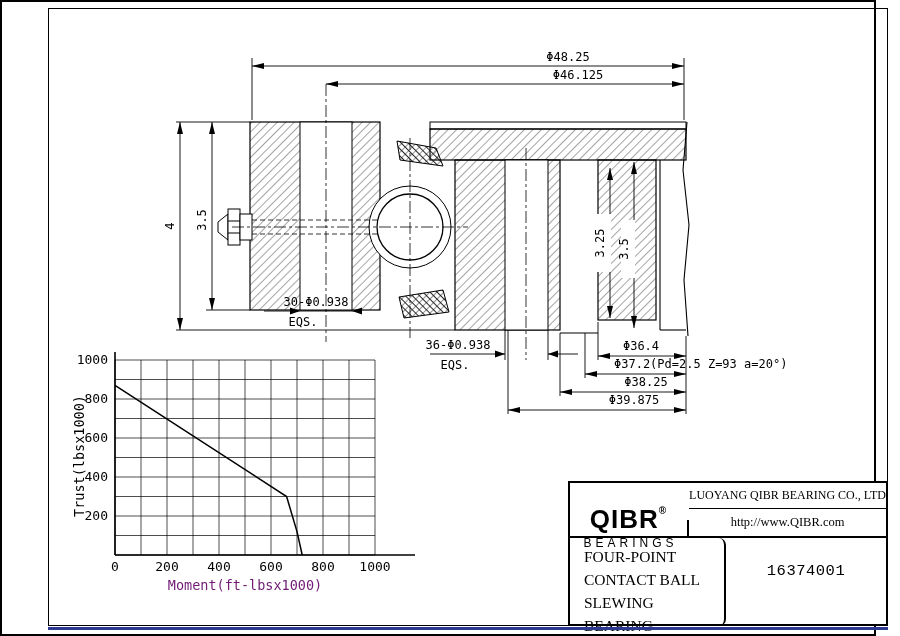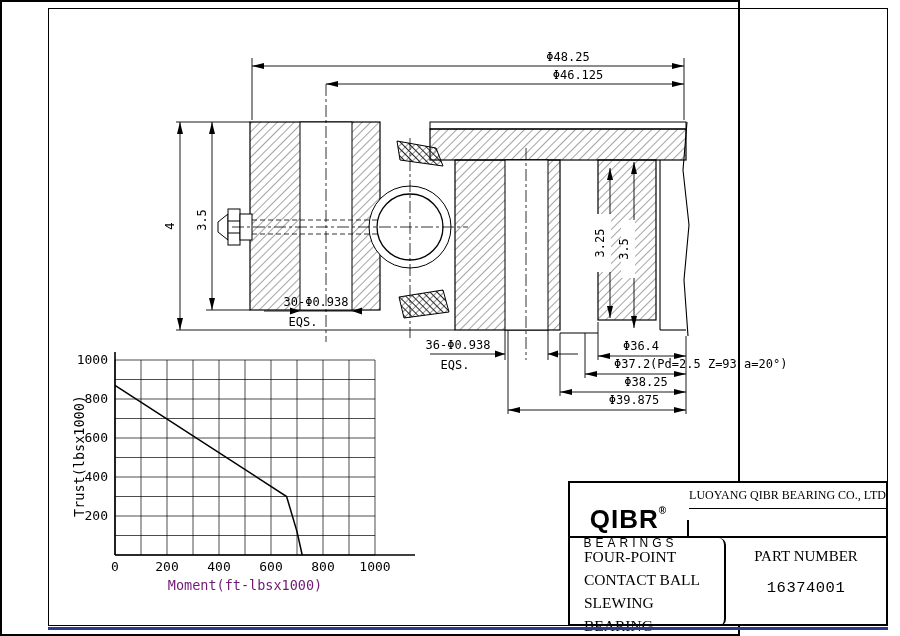--- a/index.html
+++ b/index.html
@@ -1,16 +1,16 @@
 <!DOCTYPE html>
 <html><head>
 <meta charset="utf-8">
 <style>
   html,body{margin:0;padding:0;background:#fff;}
-  .page{position:relative;width:740px;height:636px;background:#fff;box-shadow:inset 0 0 0 2px #000;overflow:visible;font-family:"Liberation Serif",serif;}
+  .page{position:relative;width:828px;height:636px;background:#fff;box-shadow:inset 0 0 0 2px #000;overflow:visible;font-family:"Liberation Serif",serif;padding-left:48px;}
   .frame{position:absolute;left:48px;top:8px;width:840px;height:618px;border:1.5px solid #000;box-sizing:border-box;}
   .bottom-accent{position:absolute;left:48px;top:627px;width:840px;height:2.5px;}
   #scene{position:absolute;left:0;top:0;}
   .part{fill:url(#h1);stroke:#000;stroke-width:1.2;}
   .hole{fill:#fff;stroke:#000;stroke-width:1;}
   .seal{fill:url(#h2);stroke:#000;stroke-width:1;}
   .body-lines line, .body-lines polyline{stroke:#000;stroke-width:1.1;fill:none;}
   .dims line{stroke:#000;stroke-width:0.9;}
   .dims rect{fill:#fff;stroke:none;}
   .dims polygon{fill:#000;stroke:none;}
@@ -188,29 +188,29 @@
 
   <div class="title-block">
     <div class="tb-top">
       <div class="tb-logo">
         <div class="logo-line1"><span>QIBR</span><span class="logo-reg">®</span></div>
         <div class="logo-rule accent-bg" style="background: rgb(43, 57, 144);"></div>
         <div class="logo-sub">BEARINGS</div>
       </div>
       <div class="tb-company">
         <div class="tb-company-name">LUOYANG QIBR BEARING CO., LTD</div>
+        <div class="tb-company-url">http://www.QIBR.com</div>
       </div>
     </div>
     <div class="tb-bottom">
       <div class="tb-product">
         <div>FOUR-POINT</div>
         <div>CONTACT BALL</div>
         <div>SLEWING BEARING</div>
       </div>
       <div class="tb-part">
-        <div class="tb-part-label">PART NUMBER</div>
         <div class="tb-part-value">16374001</div>
       </div>
     </div>
   </div>
 
   <div class="bottom-accent accent-bg" style="background: rgb(43, 57, 144);"></div>
 </div>
 
 </body></html>

